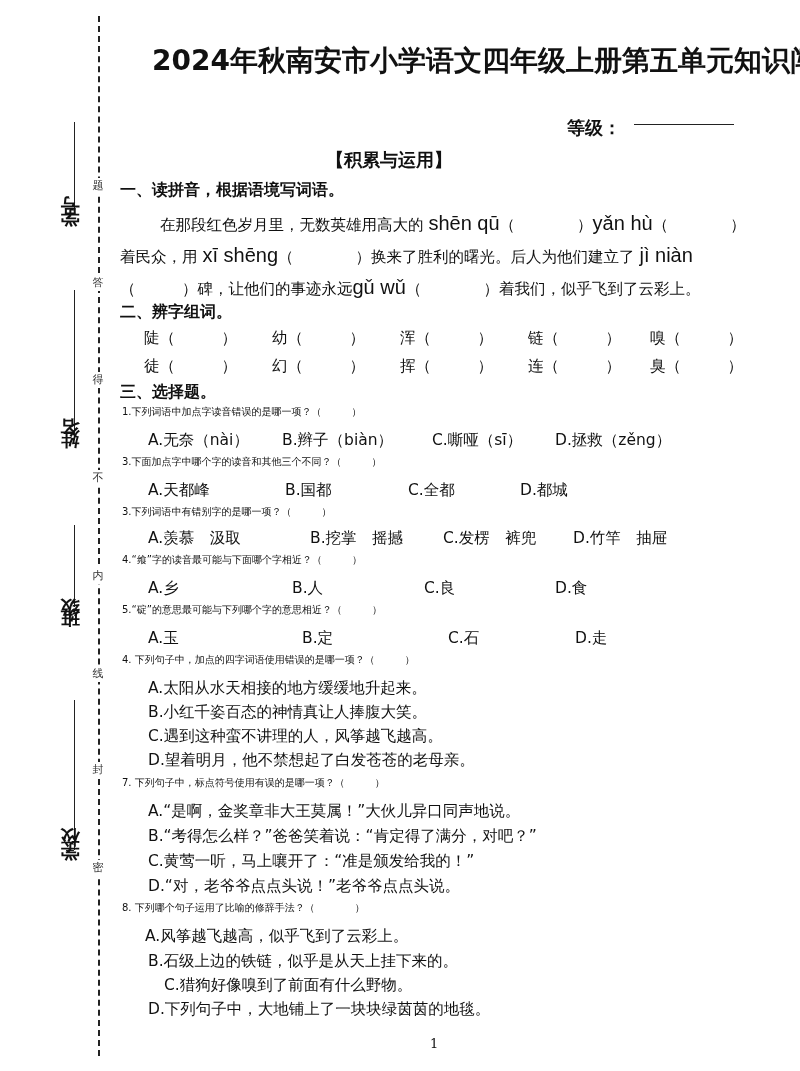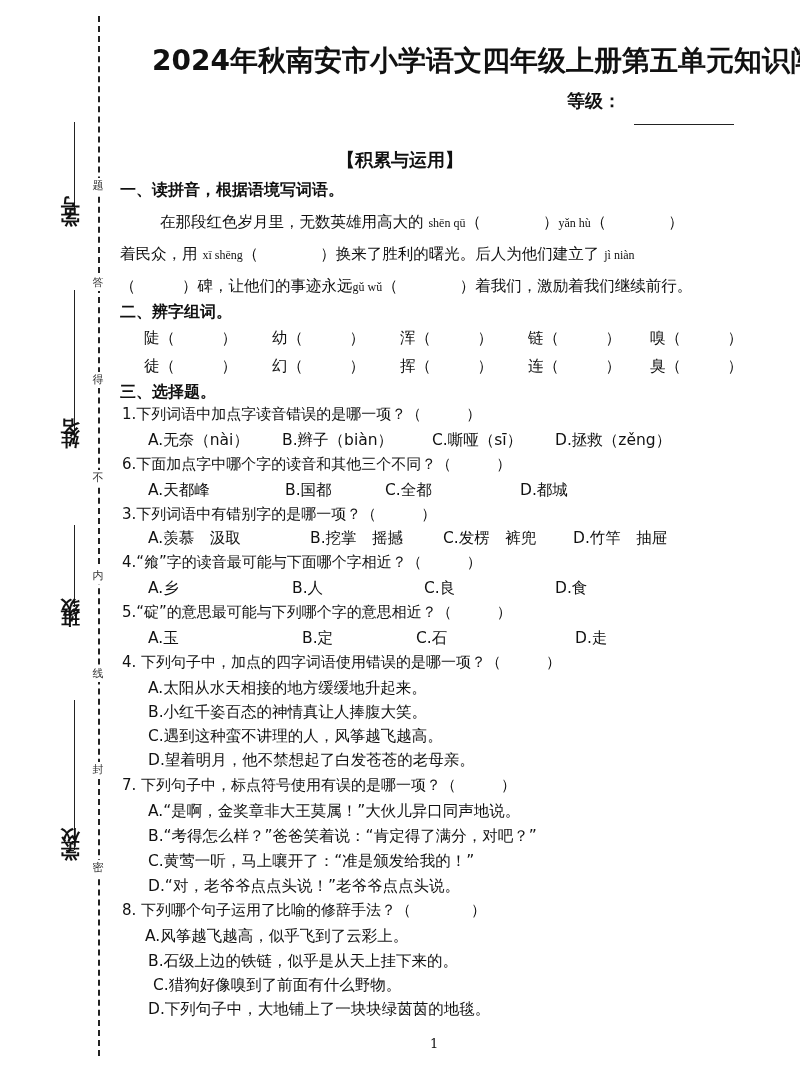--- a/index.html
+++ b/index.html
@@ -20,34 +20,34 @@
     writing-mode: vertical-rl; transform: rotate(180deg); letter-spacing:12px;
     font-family:"DejaVu Sans", sans-serif;
   }
   .bind-line { position:absolute; left:74px; width:0; border-left:1.5px solid #222; }
   .bind-hook { position:absolute; left:66px; width:8px; height:0; border-top:1.5px solid #222; }
 
   .title {
     position:absolute; left:152px; top:42px; font-size:28px; font-weight:bold;
     font-family:"DejaVu Sans", sans-serif; letter-spacing:0px; white-space:nowrap;
   }
-  .grade { position:absolute; left:567px; top:89px; font-size:18px; font-weight:bold; font-family:"DejaVu Sans", sans-serif; }
+  .grade { position:absolute; left:567px; top:116px; font-size:18px; font-weight:bold; font-family:"DejaVu Sans", sans-serif; }
   .grade-line { position:absolute; left:634px; top:124px; width:100px; border-top:1.5px solid #222; }
 
   .section-head {
-    position:absolute; left:12px; width:684px; top:148px; text-align:center; padding-left:92px; box-sizing:border-box;
+    position:absolute; left:1px; width:684px; top:148px; text-align:center; padding-left:92px; box-sizing:border-box;
     font-size:18px; font-weight:bold; font-family:"DejaVu Sans", sans-serif;
   }
   .part { position:absolute; left:120px; font-size:16px; font-weight:bold; font-family:"DejaVu Sans", sans-serif; }
   .line { position:absolute; left:120px; font-size:15.5px; white-space:nowrap; font-family:"DejaVu Sans", sans-serif; }
   .indent { left:160px; }
-  .py { font-family:Liberation Serif, serif; font-size:12px; }
+  .py { font-family:Liberation Sans, sans-serif; font-size:20px; }
   .row { position:absolute; left:144px; font-size:15.5px; font-family:"DejaVu Sans", sans-serif; }
   .row span.cell { position:absolute; white-space:nowrap; }
-  .q { position:absolute; left:122px; font-size:15px; white-space:nowrap; font-family:"DejaVu Sans", sans-serif; }
+  .q { position:absolute; left:122px; font-size:10px; white-space:nowrap; font-family:"DejaVu Sans", sans-serif; }
   .opt { position:absolute; font-size:15.5px; white-space:nowrap; font-family:"DejaVu Sans", sans-serif; }
   .page-num { position:absolute; left:430px; top:1036px; font-size:13px; }
 </style>
 </head>
 <body>
 
 <div class="margin-dash"></div>
 <div class="seal-char" style="top:178px">题</div>
 <div class="seal-char" style="top:275px">答</div>
 <div class="seal-char" style="top:372px">得</div>
@@ -74,21 +74,21 @@
 <div class="section-head">【积累与运用】</div>
 
 <div class="part" style="top:180px">一、读拼音，根据语境写词语。</div>
 <div class="line indent" style="top:212px">
   <span>在那段红色岁月里，无数英雄用高大的 </span><span class="py">shēn qū</span><span>（　　　　）</span><span class="py">yǎn hù</span><span>（　　　　）</span>
 </div>
 <div class="line" style="top:244px">
   <span>着民众，用 </span><span class="py">xī shēng</span><span>（　　　　）换来了胜利的曙光。后人为他们建立了 </span><span class="py">jì niàn</span>
 </div>
 <div class="line" style="top:276px">
-  <span>（　　　）碑，让他们的事迹永远</span><span class="py">gǔ wǔ</span><span>（　　　　）着我们，激励着我们继续前行。</span>
+  <span>（　　　）碑，让他们的事迹永远</span><span class="py">gǔ wǔ</span><span>（　　　　）着我们，似乎飞到了云彩上。</span>
 </div>
 
 <div class="part" style="top:302px">二、辨字组词。</div>
 <div class="row" style="top:328px">
   <span class="cell" style="left:0">陡（　　　）</span>
   <span class="cell" style="left:128px">幼（　　　）</span>
   <span class="cell" style="left:256px">浑（　　　）</span>
   <span class="cell" style="left:384px">链（　　　）</span>
   <span class="cell" style="left:506px">嗅（　　　）</span>
 </div>
@@ -101,55 +101,55 @@
 </div>
 
 <div class="part" style="top:382px">三、选择题。</div>
 
 <div class="q" style="top:405px">1.下列词语中加点字读音错误的是哪一项？（　　　）</div>
 <div class="opt" style="top:430px;left:148px">A.无奈（nài）</div>
 <div class="opt" style="top:430px;left:282px">B.辫子（biàn）</div>
 <div class="opt" style="top:430px;left:432px">C.嘶哑（sī）</div>
 <div class="opt" style="top:430px;left:555px">D.拯救（zěng）</div>
 
-<div class="q" style="top:455px">6.下面加点字中哪个字的读音和其他三个不同？（　　　）</div>
+<div class="q" style="top:455px">3.下面加点字中哪个字的读音和其他三个不同？（　　　）</div>
 <div class="opt" style="top:480px;left:148px">A.天都峰</div>
 <div class="opt" style="top:480px;left:285px">B.国都</div>
-<div class="opt" style="top:480px;left:385px">C.全都</div>
+<div class="opt" style="top:480px;left:408px">C.全都</div>
 <div class="opt" style="top:480px;left:520px">D.都城</div>
 
 <div class="q" style="top:505px">3.下列词语中有错别字的是哪一项？（　　　）</div>
 <div class="opt" style="top:528px;left:148px">A.羡慕　汲取</div>
 <div class="opt" style="top:528px;left:310px">B.挖掌　摇撼</div>
 <div class="opt" style="top:528px;left:443px">C.发楞　裤兜</div>
 <div class="opt" style="top:528px;left:573px">D.竹竿　抽屉</div>
 
 <div class="q" style="top:553px">4.“飨”字的读音最可能与下面哪个字相近？（　　　）</div>
 <div class="opt" style="top:578px;left:148px">A.乡</div>
 <div class="opt" style="top:578px;left:292px">B.人</div>
 <div class="opt" style="top:578px;left:424px">C.良</div>
 <div class="opt" style="top:578px;left:555px">D.食</div>
 
 <div class="q" style="top:603px">5.“碇”的意思最可能与下列哪个字的意思相近？（　　　）</div>
 <div class="opt" style="top:628px;left:148px">A.玉</div>
 <div class="opt" style="top:628px;left:302px">B.定</div>
-<div class="opt" style="top:628px;left:416px">C.石</div>
+<div class="opt" style="top:628px;left:448px">C.石</div>
 <div class="opt" style="top:628px;left:575px">D.走</div>
 
 <div class="q" style="top:653px">4. 下列句子中，加点的四字词语使用错误的是哪一项？（　　　）</div>
 <div class="opt" style="top:678px;left:148px">A.太阳从水天相接的地方缓缓地升起来。</div>
 <div class="opt" style="top:702px;left:148px">B.小红千姿百态的神情真让人捧腹大笑。</div>
 <div class="opt" style="top:726px;left:148px">C.遇到这种蛮不讲理的人，风筝越飞越高。</div>
 <div class="opt" style="top:750px;left:148px">D.望着明月，他不禁想起了白发苍苍的老母亲。</div>
 
 <div class="q" style="top:776px">7. 下列句子中，标点符号使用有误的是哪一项？（　　　）</div>
 <div class="opt" style="top:801px;left:148px">A.“是啊，金奖章非大王莫属！”大伙儿异口同声地说。</div>
 <div class="opt" style="top:826px;left:148px">B.“考得怎么样？”爸爸笑着说：“肯定得了满分，对吧？”</div>
 <div class="opt" style="top:851px;left:148px">C.黄莺一听，马上嚷开了：“准是颁发给我的！”</div>
 <div class="opt" style="top:876px;left:148px">D.“对，老爷爷点点头说！”老爷爷点点头说。</div>
 
 <div class="q" style="top:901px">8. 下列哪个句子运用了比喻的修辞手法？（　　　　）</div>
 <div class="opt" style="top:926px;left:145px">A.风筝越飞越高，似乎飞到了云彩上。</div>
 <div class="opt" style="top:951px;left:148px">B.石级上边的铁链，似乎是从天上挂下来的。</div>
-<div class="opt" style="top:975px;left:153px">C.猎狗好像嗅到了前面有什么野物。</div>
+<div class="opt" style="top:975px;left:164px">C.猎狗好像嗅到了前面有什么野物。</div>
 <div class="opt" style="top:999px;left:148px">D.下列句子中，大地铺上了一块块绿茵茵的地毯。</div>
 
 <div class="page-num">1</div>
 
 </body></html>

